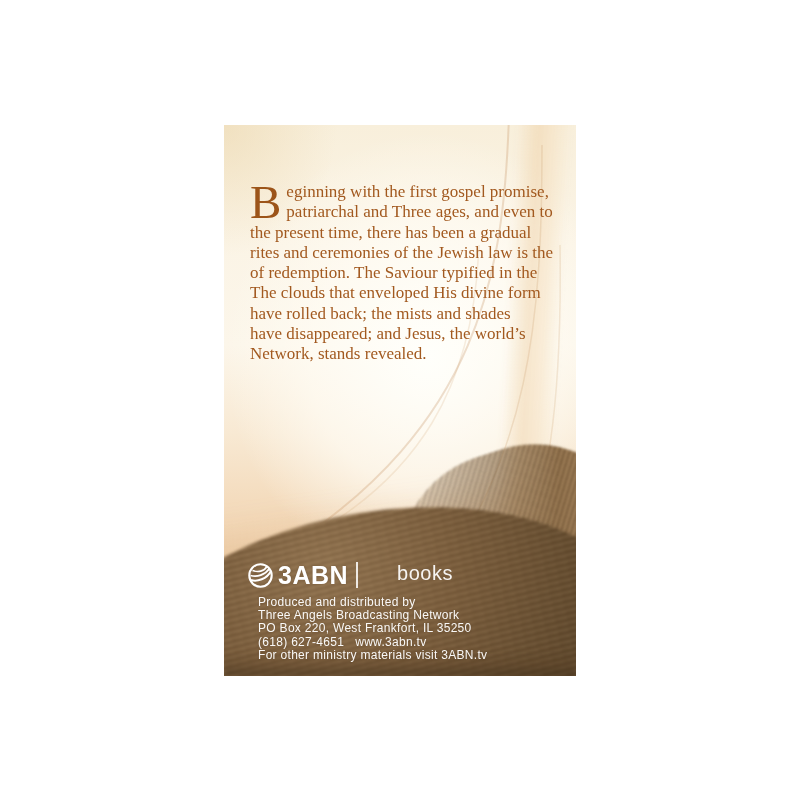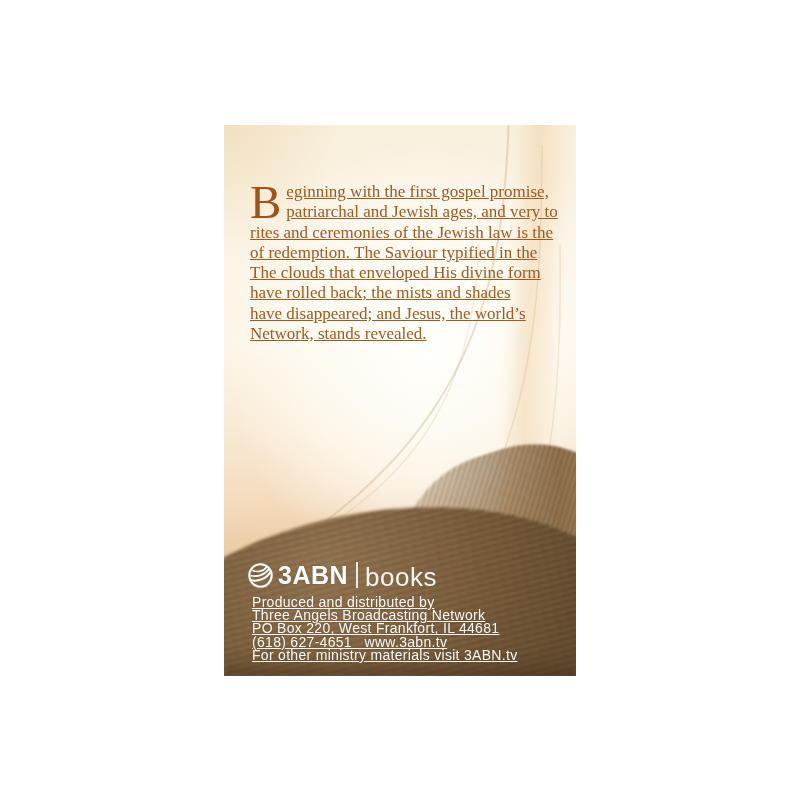--- a/index.html
+++ b/index.html
@@ -95,21 +95,21 @@
     z-index: 5;
   }
   .dropcap {
     float: left;
     font-size: 47px;
     line-height: 39px;
     padding: 1px 5px 0 0;
     color: #9c5419;
     font-family: "Liberation Serif", serif;
   }
-  .para-line { white-space: pre; text-decoration: underline; }
+  .para-line { white-space: pre; }
 
   
   .logo-row {
     position: absolute;
     left: 23px; top: 437px;
     display: flex;
     align-items: flex-start;
     z-index: 6;
     color: #ffffff;
   }
@@ -120,37 +120,37 @@
     letter-spacing: 0.5px;
     line-height: 27px;
     text-shadow: 0 0 2px rgba(80,55,30,0.35);
   }
   .logo-divider {
     width: 2px; height: 26px;
     background: rgba(255,255,255,0.85);
     margin: 0 7px 0 8px;
   }
   .division {
-    font-size: 26px;
+    font-size: 20px;
     font-weight: normal;
     color: rgba(255,255,255,0.93);
     letter-spacing: 0.5px;
+    margin-left: 32px;
   }
 
   
   .address {
     position: absolute;
-    left: 28px; top: 471px;
+    left: 34px; top: 471px;
     z-index: 6;
     color: rgba(255,255,255,0.96);
-    font-size: 14px;
+    font-size: 12px;
     line-height: 13.2px;
     letter-spacing: 0.3px;
     text-shadow: 0 0 2px rgba(80,55,30,0.3);
-    text-decoration: underline;
   }
   .addr-line { white-space: pre; }
 </style>
 </head>
 <body>
 
 <div class="canvas">
 
   <div class="cover">
 
@@ -167,21 +167,22 @@
     <div class="layer fan-right"></div>
     <div class="layer midtone"></div>
     <div class="layer stack-right"></div>
     <div class="layer sweep-left"></div>
     <div class="layer bottom-strip"></div>
 
     <div class="para">
       <span class="dropcap">B</span>
       <div>
           <div class="para-line">eginning with the first gospel promise,</div>
-          <div class="para-line">patriarchal and Jewish ages, and very to</div>
+          <div class="para-line">patriarchal and Three ages, and even to</div>
+          <div class="para-line">the present time, there has been a gradual</div>
           <div class="para-line">rites and ceremonies of the Jewish law is the</div>
           <div class="para-line">of redemption. The Saviour typified in the</div>
           <div class="para-line">The clouds that enveloped His divine form</div>
           <div class="para-line">have rolled back; the mists and shades</div>
           <div class="para-line">have disappeared; and Jesus, the world’s</div>
           <div class="para-line">Network, stands revealed.</div>
         </div>
     </div>
 
     <div class="logo-row">
@@ -192,19 +193,19 @@
         <path d="M 5.5 8.5 C 11 10.5, 17 9.5, 20 4.5" fill="none" stroke="#ffffff" stroke-width="1.6"></path>
       </svg>
       <span class="brand">3ABN</span>
       <span class="logo-divider"></span>
       <span class="division">books</span>
     </div>
 
     <div class="address">
         <div class="addr-line">Produced and distributed by</div>
         <div class="addr-line">Three Angels Broadcasting Network</div>
-        <div class="addr-line">PO Box 220, West Frankfort, IL 44681</div>
+        <div class="addr-line">PO Box 220, West Frankfort, IL 35250</div>
         <div class="addr-line">(618) 627-4651   www.3abn.tv</div>
         <div class="addr-line">For other ministry materials visit 3ABN.tv</div>
       </div>
 
   </div>
 </div>
 
 </body></html>

